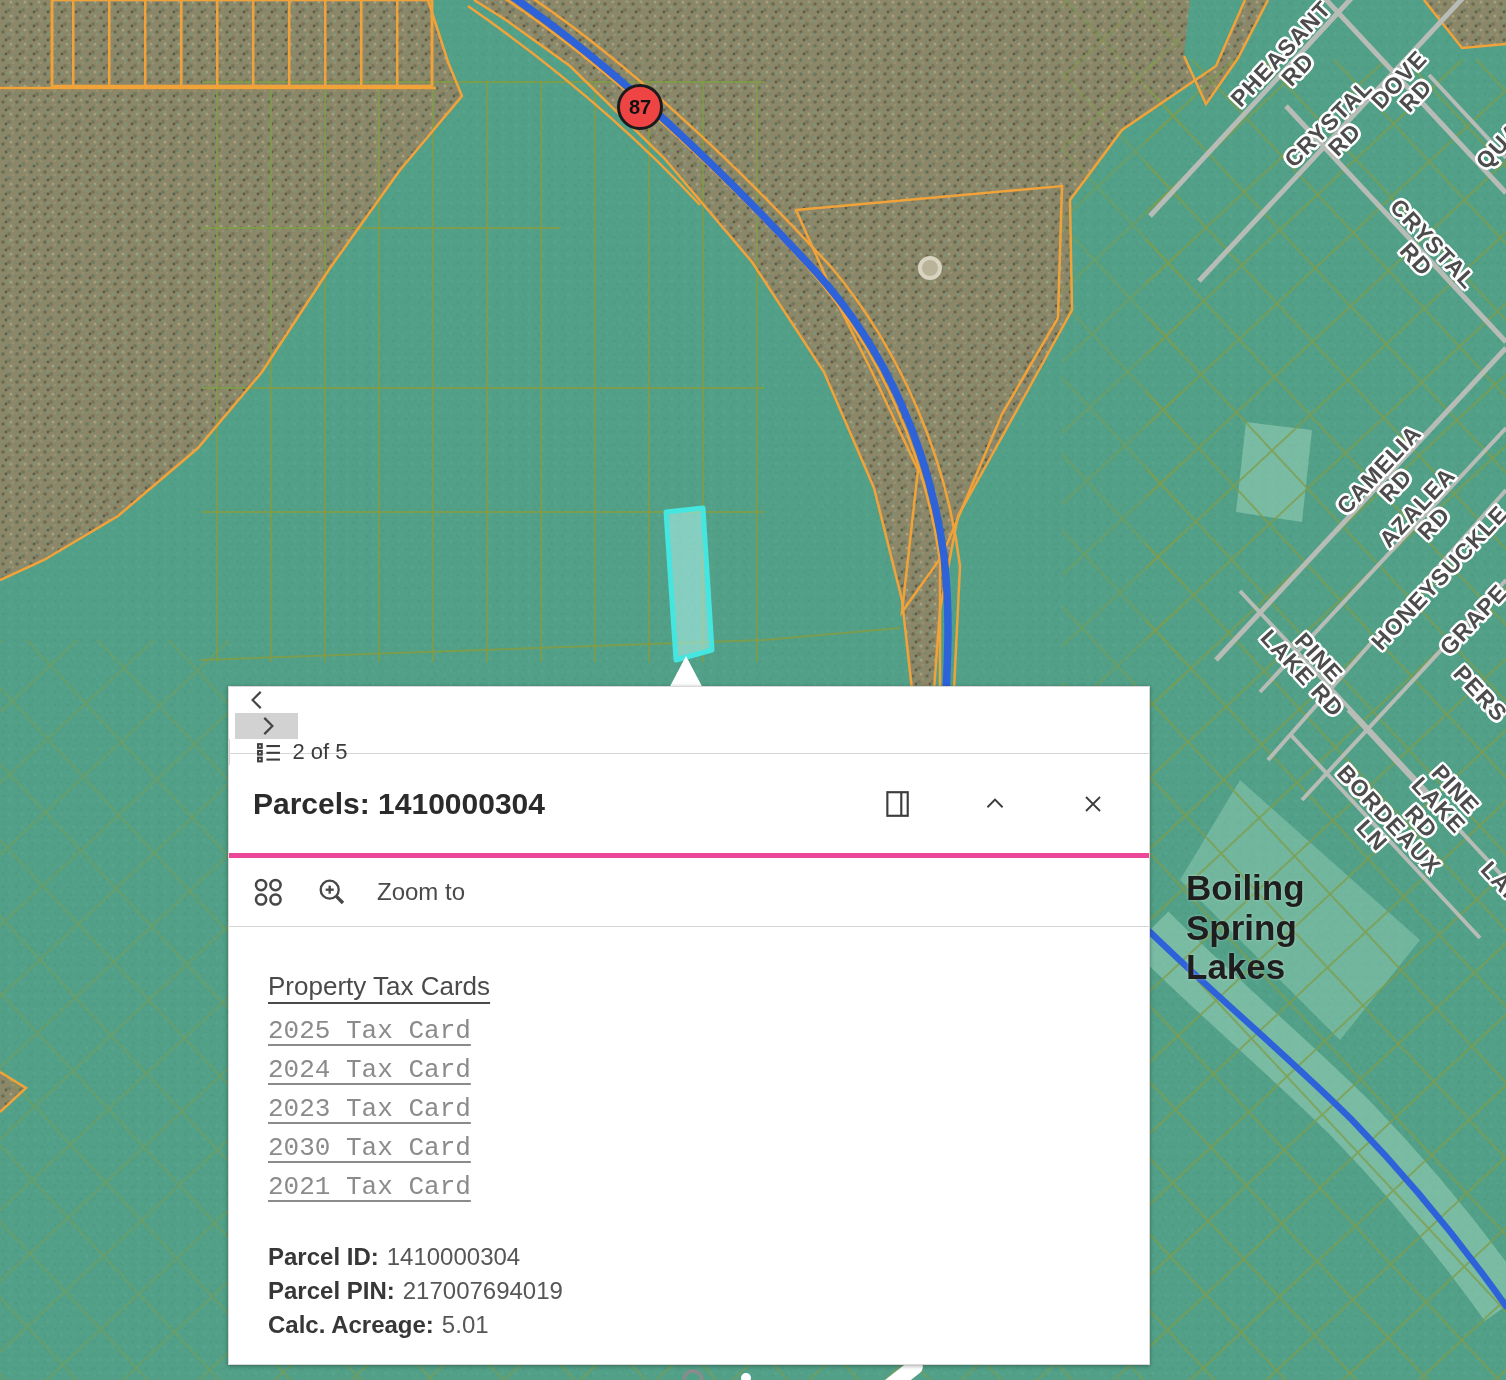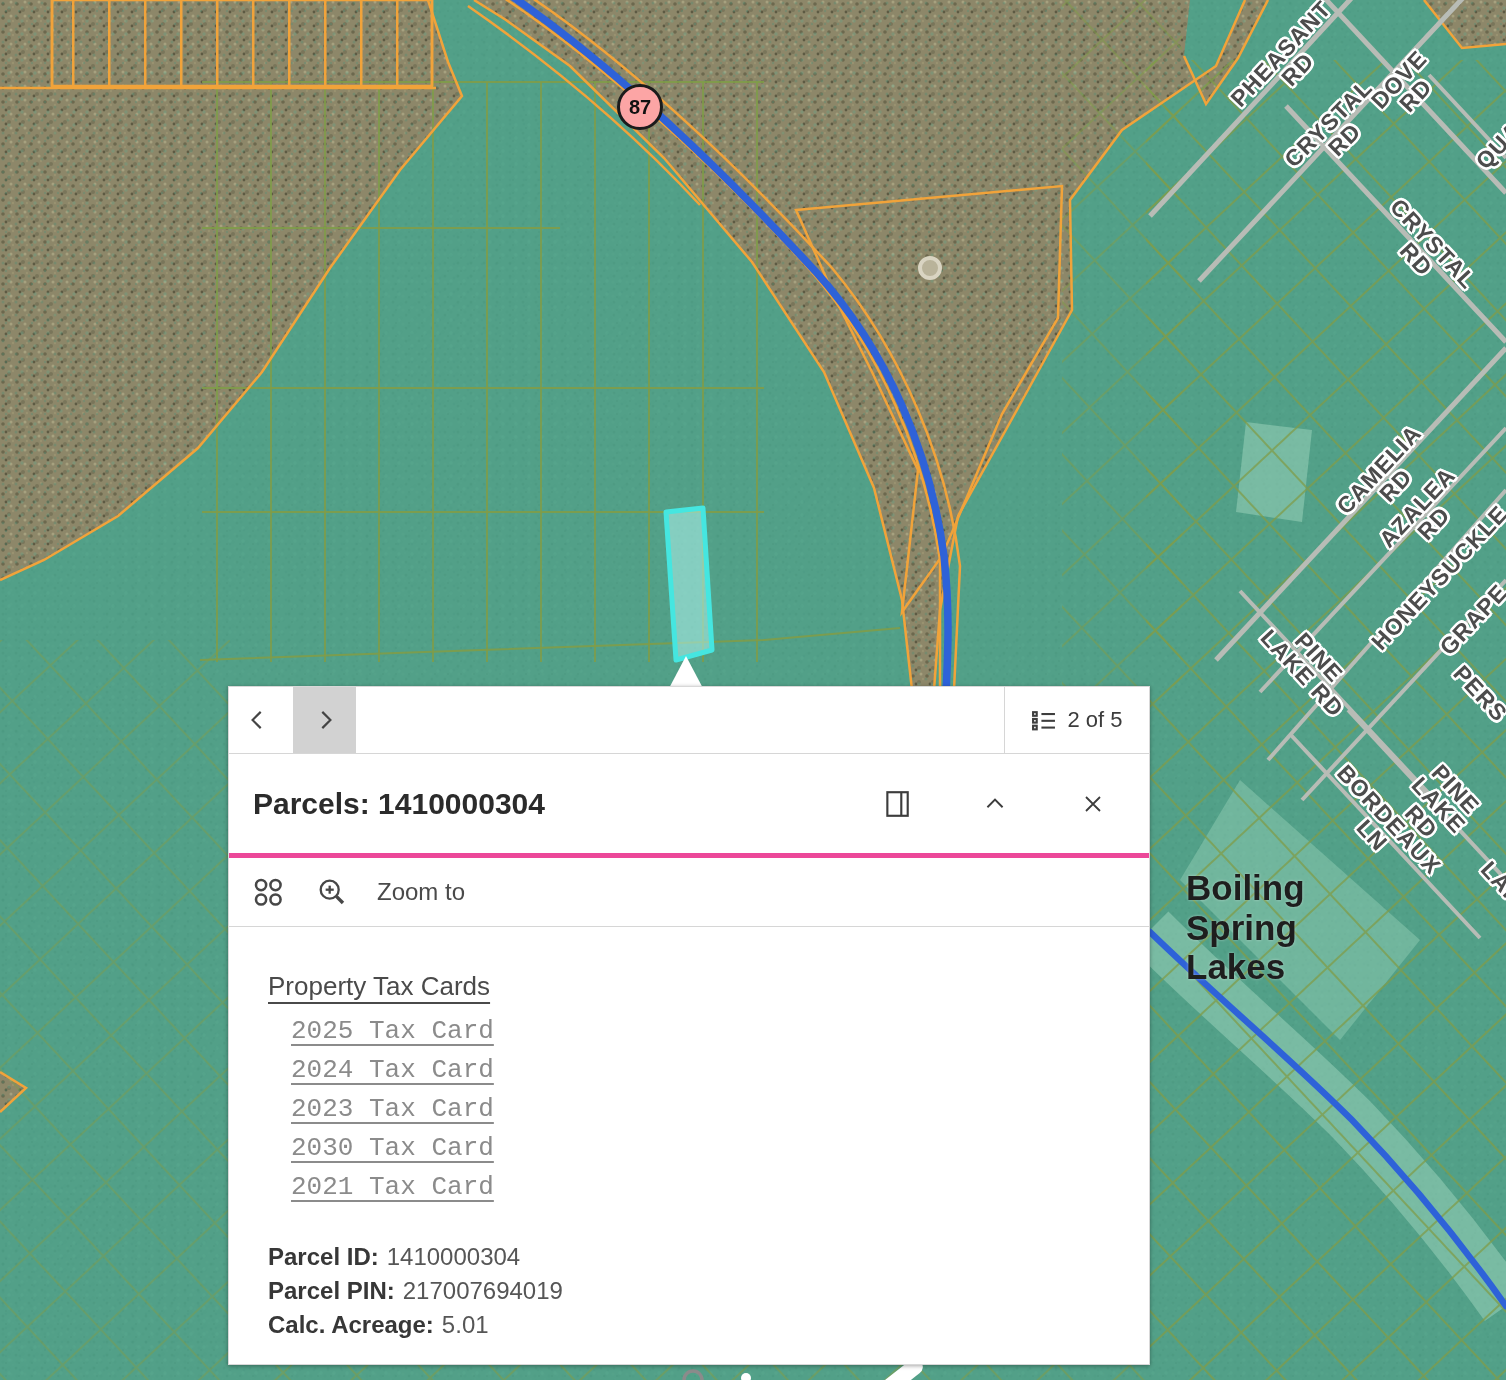--- a/index.html
+++ b/index.html
@@ -7,30 +7,30 @@
          font-family:"Liberation Sans",sans-serif;background:#4fa28a;}
   .maplayer{position:absolute;left:0;top:0;z-index:1;}
   
   .rlabel{position:absolute;z-index:10;font-weight:700;font-size:23px;letter-spacing:1px;
           color:#4c4c4c;text-align:center;line-height:1.02;white-space:pre-line;
           text-shadow:-2px -2px 0 #fff,2px -2px 0 #fff,-2px 2px 0 #fff,2px 2px 0 #fff,
                       0 -2.5px 0 #fff,0 2.5px 0 #fff,-2.5px 0 0 #fff,2.5px 0 0 #fff;}
   .citylabel{position:absolute;z-index:10;font-weight:700;font-size:35px;line-height:1.13;
              color:#1e1e1e;white-space:pre-line;text-shadow:0 0 3px rgba(255,255,255,.45);margin-left:40px;}
   .shield{position:absolute;z-index:11;width:40px;height:40px;border-radius:50%;
-          background:#fca5a5;border:3px solid #1b1b1b;display:flex;align-items:center;
+          background:#ef4444;border:3px solid #1b1b1b;display:flex;align-items:center;
           justify-content:center;font-weight:700;font-size:20px;color:#111;}
   
   .popup{position:absolute;left:228px;top:686px;width:922px;height:679px;z-index:50;
          background:#fff;border:1px solid #d8d8d8;box-sizing:border-box;
          box-shadow:0 1px 4px rgba(0,0,0,.35);color:#3c3c3c;}
   .callout{position:absolute;left:656px;top:656px;z-index:49;width:0;height:0;
            border-left:30px solid transparent;border-right:30px solid transparent;
            border-bottom:57px solid #ffffff;}
-  .navrow{height:66px;border-bottom:1px solid #d6d6d6;display:flex;align-items:stretch;}
+  .navrow{height:66px;border-bottom:1px solid #d6d6d6;display:flex;align-items:stretch;flex-direction:column;}
   .navbtn{width:58px;display:flex;align-items:center;justify-content:center;cursor:pointer;
           background:transparent;border:none;padding:0;}
   .navbtn.active{background:#d2d2d2;width:63px;margin-left:6px;}
   .navspacer{flex:1;}
   .pagebox{border-left:1px solid #d6d6d6;width:144px;display:flex;align-items:center;
            justify-content:center;gap:11px;}
   .pagetext{font-size:22px;color:#3c3c3c;}
   .titlerow{height:99px;border-bottom:5px solid #ec4899;display:flex;align-items:center;
             padding:0 36px 0 24px;}
   .ptitle{font-size:30px;font-weight:700;color:#2b2b2b;flex:1;}
@@ -40,21 +40,21 @@
              padding:0 24px;gap:0;}
   .zoomto{display:flex;align-items:center;gap:30px;margin-left:34px;cursor:pointer;
           background:none;border:none;padding:0;}
   .zoomto span{font-size:24px;color:#4a4a4a;}
   .content{padding:44px 40px 0 39px;}
   .sechead{font-size:26px;color:#4a4a4a;text-decoration:underline;text-underline-offset:7px;
            text-decoration-thickness:2px;margin:0 0 14px 0;font-weight:400;}
   .taxlink{display:inline-block;font-family:"Liberation Mono","DejaVu Sans Mono",monospace;
            font-size:26px;color:#8b8b8b;text-decoration:underline;text-underline-offset:6px;
            margin:0 0 9px 0;cursor:pointer;}
-  .taxwrap a{display:table;margin-left:23px;}
+  .taxwrap a{display:table;}
   .pinfo{margin-top:40px;}
   .frow{font-size:24px;color:#565656;margin:4px 0;line-height:30px;}
   .frow b{color:#373737;font-weight:700;margin-right:8px;}
   .watermark{position:absolute;left:16px;top:1288px;z-index:60;font-size:48px;
              letter-spacing:2px;color:#fff;opacity:.95;white-space:nowrap;
              font-family:"DejaVu Sans",sans-serif;}
   .watermark .onpopup{color:#bfbfbf;opacity:.8;}
 </style>
 </head>
 <body>

